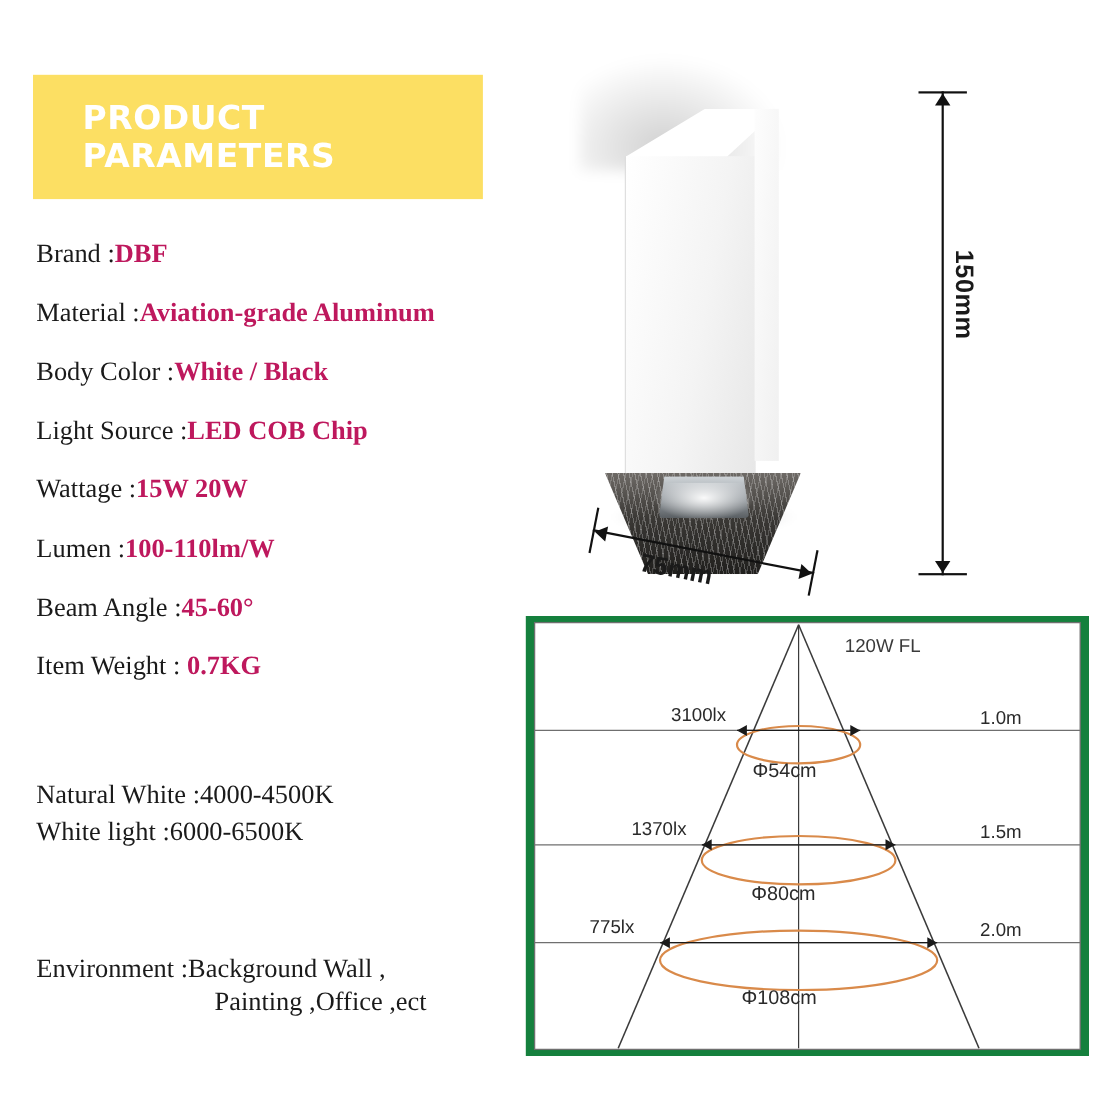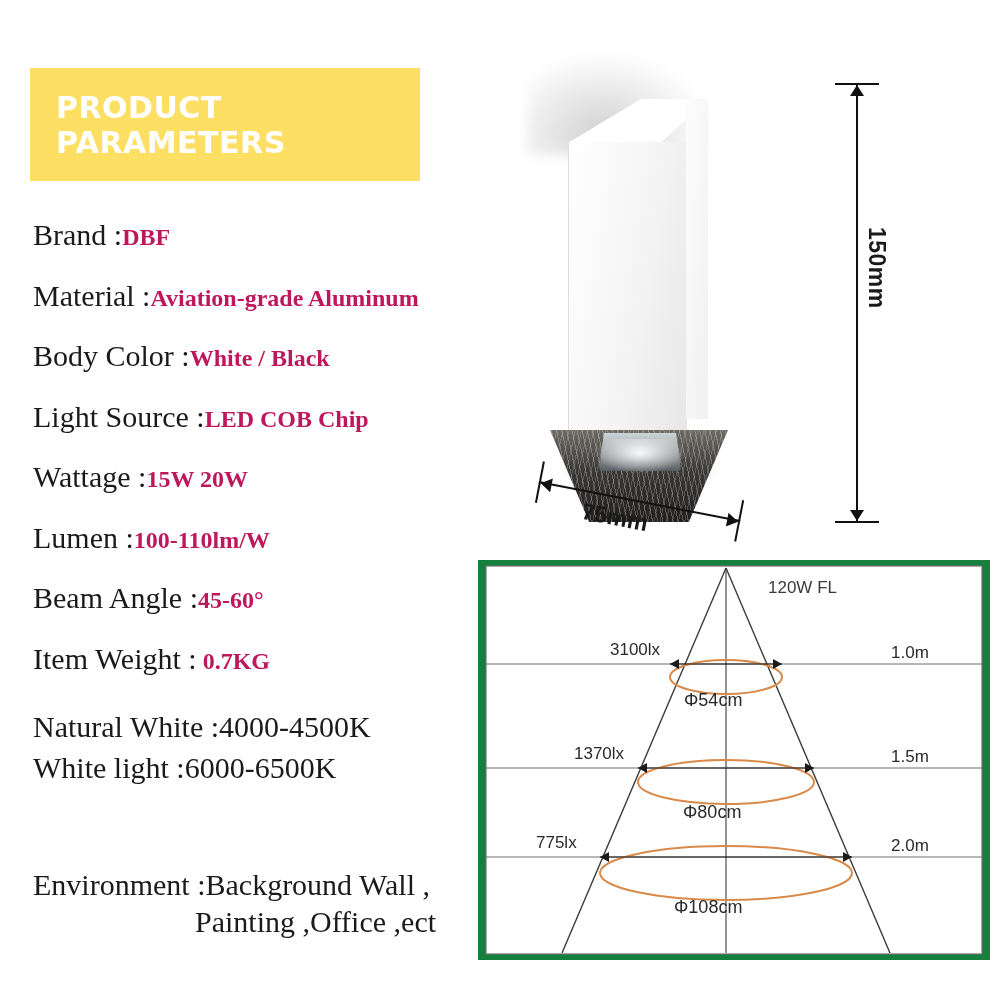--- a/index.html
+++ b/index.html
@@ -19,20 +19,21 @@
   
   #banner {
     position: absolute;
     left: 30px;
     top: 68px;
     width: 390px;
     height: 113px;
     background: #fcdf63;
     display: flex;
     align-items: center;
+    padding-left: 19px;
   }
   #banner-title {
     margin-left: 26px;
     font-size: 30px;
     font-weight: bold;
     color: #ffffff;
     letter-spacing: 0.5px;
     font-family: "DejaVu Sans", sans-serif;
   }
 
@@ -42,21 +43,21 @@
     left: 33px;
     top: 218px;
     width: 440px;
   }
   .spec-row {
     margin-bottom: 26px;
     line-height: 1.15;
     white-space: nowrap;
   }
   .spec-label {
-    font-size: 30px;
+    font-size: 24px;
     font-family: "Liberation Serif", serif;
     color: #1a1a1a;
   }
   .spec-value {
     font-size: 24px;
     font-weight: bold;
     font-family: "Liberation Serif", serif;
     color: #be185d;
   }
   .spec-value.plain {

